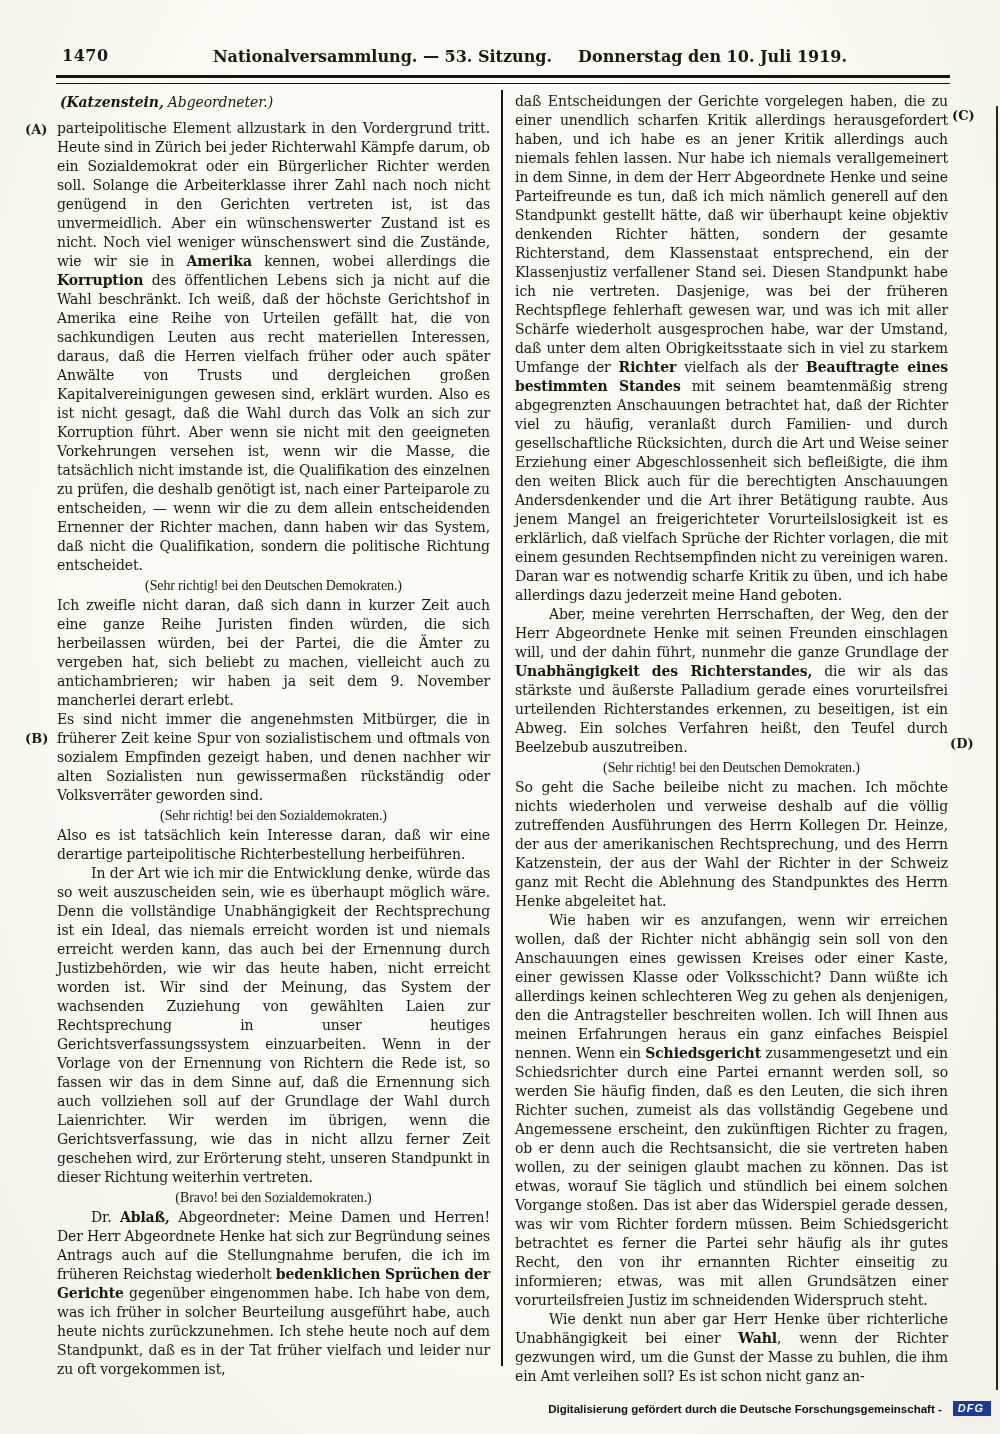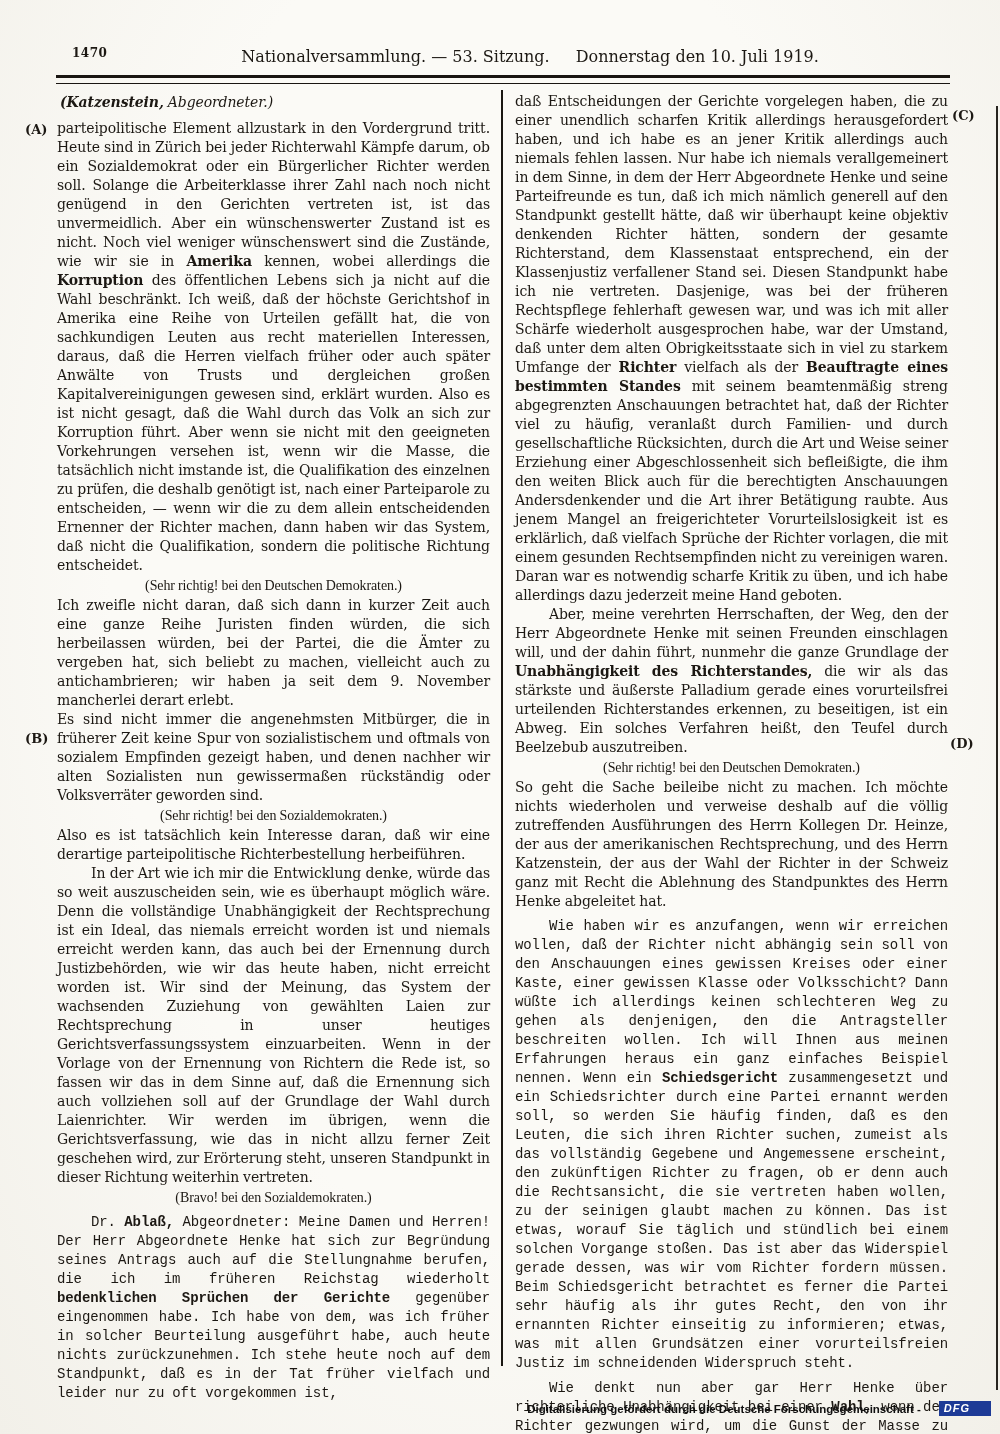--- a/index.html
+++ b/index.html
@@ -2,44 +2,44 @@
 <html lang="de"><head>
 <meta charset="utf-8">
 <style>
   html,body{margin:0;padding:0;}
   body{background:#e7e5df;}
   .page{
     position:relative;width:1000px;height:1434px;margin:0 auto;overflow:hidden;
     background:radial-gradient(ellipse at 50% 40%, #fbfaf6 55%, #f2f0e9 100%);
     font-family:"DejaVu Serif", serif;color:#1c1813;
   }
-  .page-number{position:absolute;top:46px;left:62px;font-size:12px;font-weight:bold;letter-spacing:.5px;margin-left:10px;}
-  .header-title{position:absolute;top:47px;left:120px;right:60px;text-align:center;font-size:16px;font-weight:normal;white-space:nowrap;}
+  .page-number{position:absolute;top:46px;left:62px;font-size:16px;font-weight:bold;letter-spacing:.5px;}
+  .header-title{position:absolute;top:47px;left:120px;right:60px;text-align:center;font-size:16px;font-weight:bold;white-space:nowrap;}
   .header-title .gap{display:inline-block;width:26px;}
   .double-rule{position:absolute;left:56px;right:50px;top:75px;height:5px;
     border-top:3px solid #191511;border-bottom:1.5px solid #191511;}
   .cols{position:absolute;top:92px;left:57px;width:892px;display:flex;gap:25px;}
   .col{width:433px;text-align:justify;font-size:14px;line-height:19px;letter-spacing:-0.1px;word-spacing:-0.3px;}
   .col p{margin:0;}
   .col p.indent{text-indent:34px;}
   .col p.stage{text-align:center;text-indent:0;margin:1px 0;font-family:Liberation Serif, serif;}
   .col p.speaker-note{text-align:left;text-indent:3px;margin-bottom:7px;line-height:20px;font-style:italic;}
-  .col p.spaced{margin-top:6px;font-family:Liberation Mono, monospace;}
+  .col p.spaced{}
   .b{font-weight:bold;}
   .col-divider{position:absolute;top:90px;left:501px;width:2px;height:1276px;background:#1a1712;}
   .mletter{position:absolute;font-size:13px;font-weight:bold;color:#1c1813;font-family:"DejaVu Serif",serif;}
   .mletter.a{top:122px;left:25px;}
   .mletter.b{top:731px;left:25px;}
   .mletter.c{top:108px;left:952px;}
   .mletter.d{top:736px;left:950px;}
   .edge-artifact{position:absolute;right:2px;top:106px;width:2.5px;height:1284px;background:#27241f;}
-  .footer{position:absolute;top:1401px;right:9px;display:flex;align-items:center;gap:18px;
+  .footer{position:absolute;top:1401px;right:9px;display:flex;align-items:center;gap:11px;
     font-family:"Liberation Sans",sans-serif;font-size:11.5px;font-weight:bold;color:#101010;}
   .dfg-badge{display:inline-block;background:#1d3a96;color:#ffffff;font-style:italic;
-    font-size:11px;font-weight:bold;padding:1px 21px 2px 5px;letter-spacing:1px;line-height:12px;}
+    font-size:11px;font-weight:bold;padding:1px 7px 2px 5px;letter-spacing:1px;line-height:12px;}
 </style>
 </head>
 <body>
 
 <div class="page">
 
   <div class="page-number">1470</div>
   <div class="header-title">
     <span>Nationalversammlung. — 53. Sitzung.</span><span class="gap"></span><span>Donnerstag den 10. Juli 1919.</span>
   </div>

